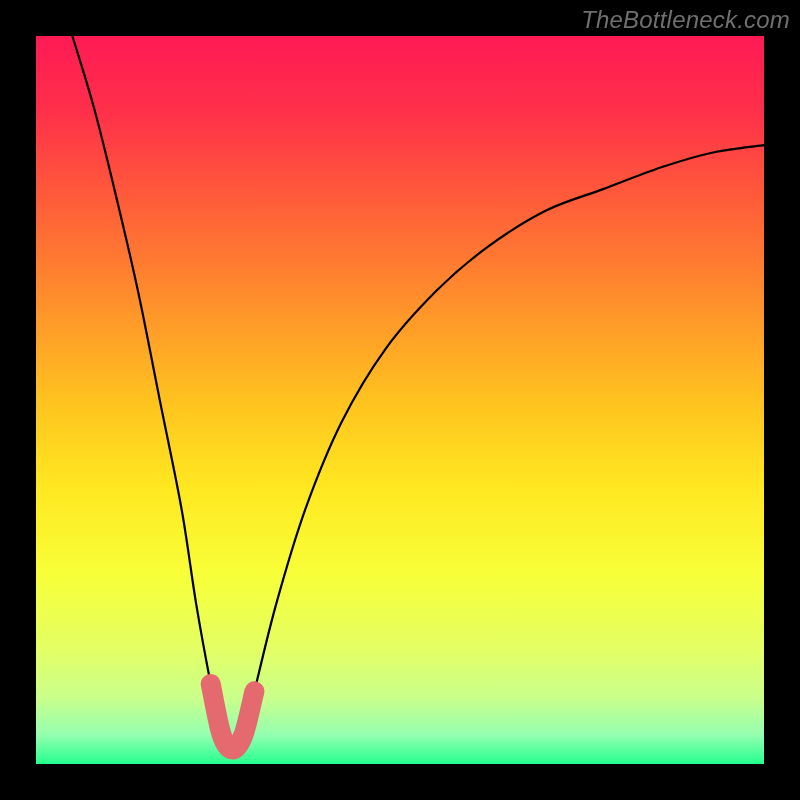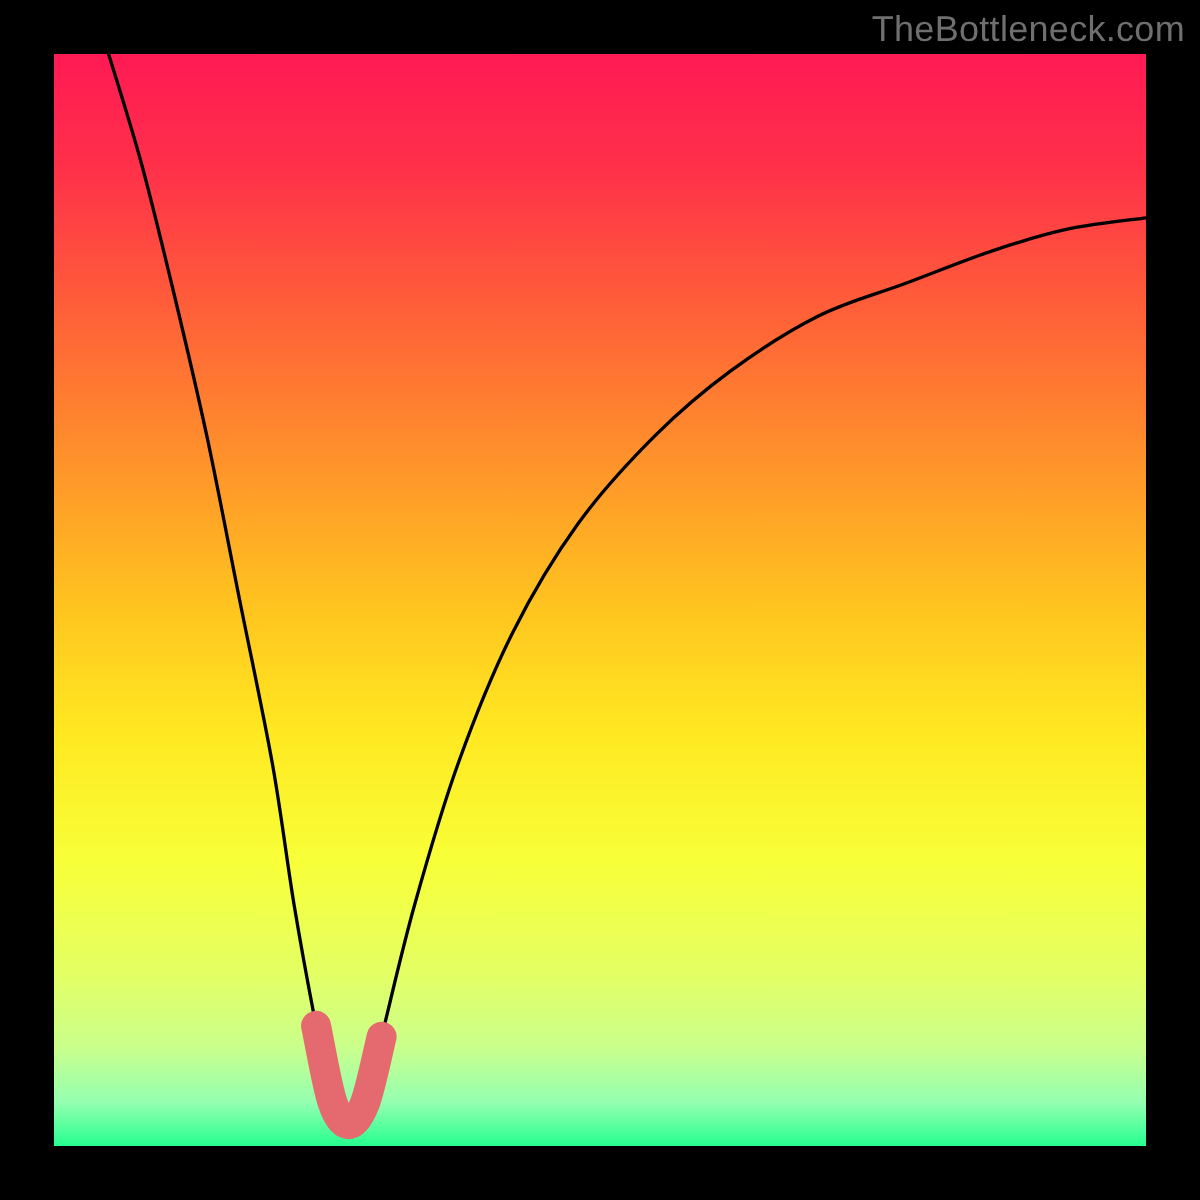--- a/index.html
+++ b/index.html
@@ -17,20 +17,21 @@
     background: #000;
   }
   .watermark {
     position: absolute;
     top: 6px;
     right: 10px;
     font-family: Arial, Helvetica, sans-serif;
     font-size: 24px;
     color: #6f6f6f;
     letter-spacing: 0.2px;
+    font-style: italic;
   }
   svg { display: block; }
 </style>
 </head>
 <body>
 
 <div class="frame">
   <div class="watermark">TheBottleneck.com</div>
   <svg id="chart-svg" width="800" height="800" viewBox="0 0 800 800">
     <defs>

